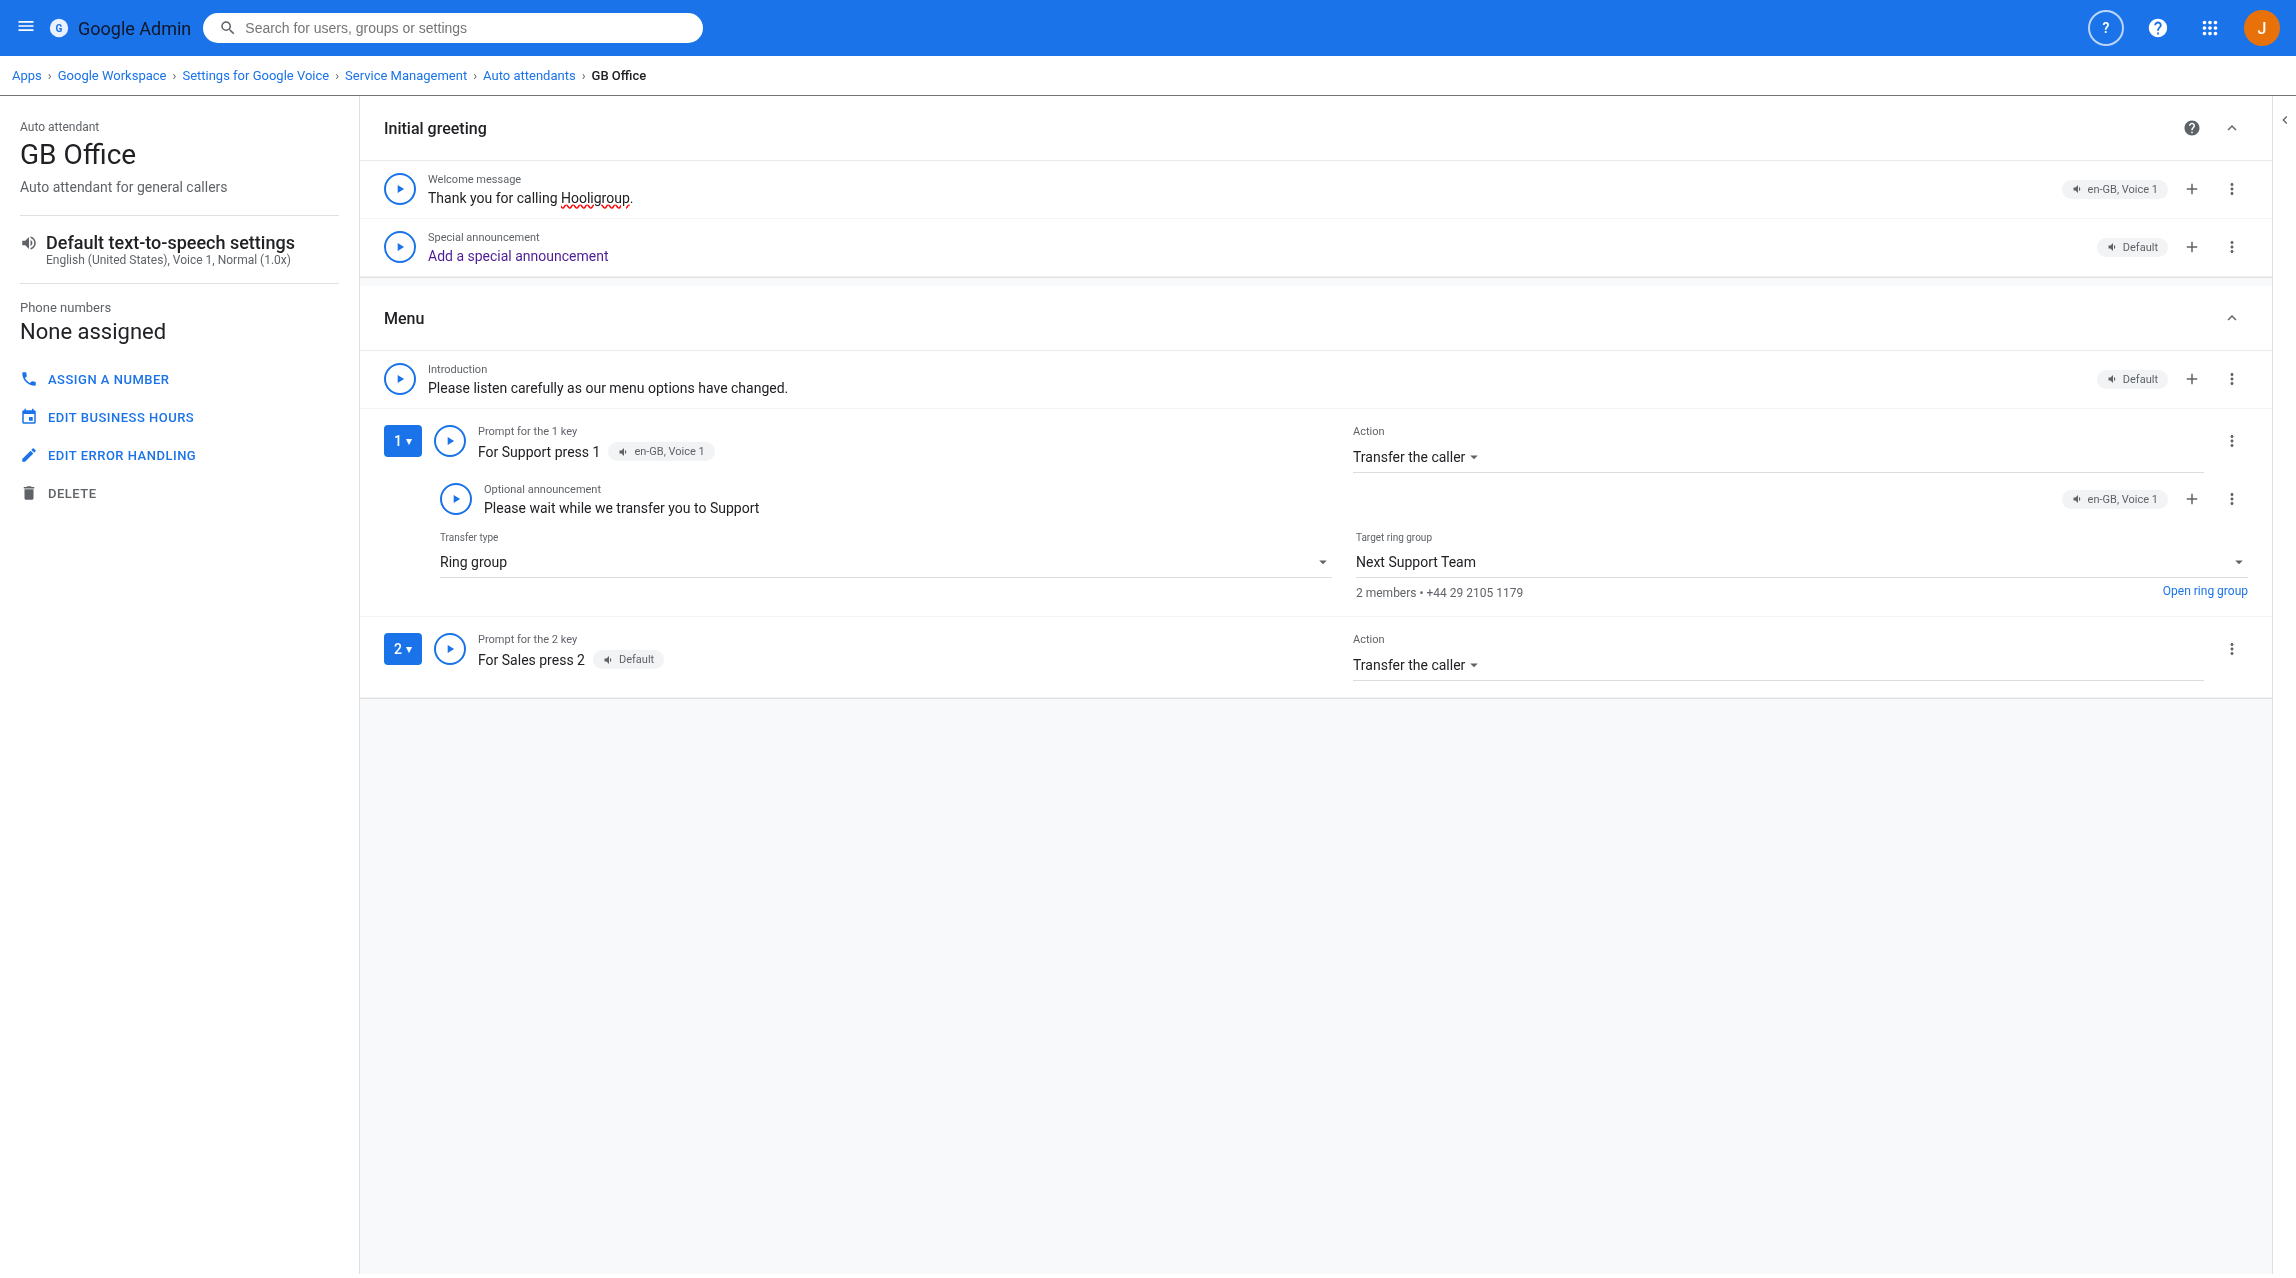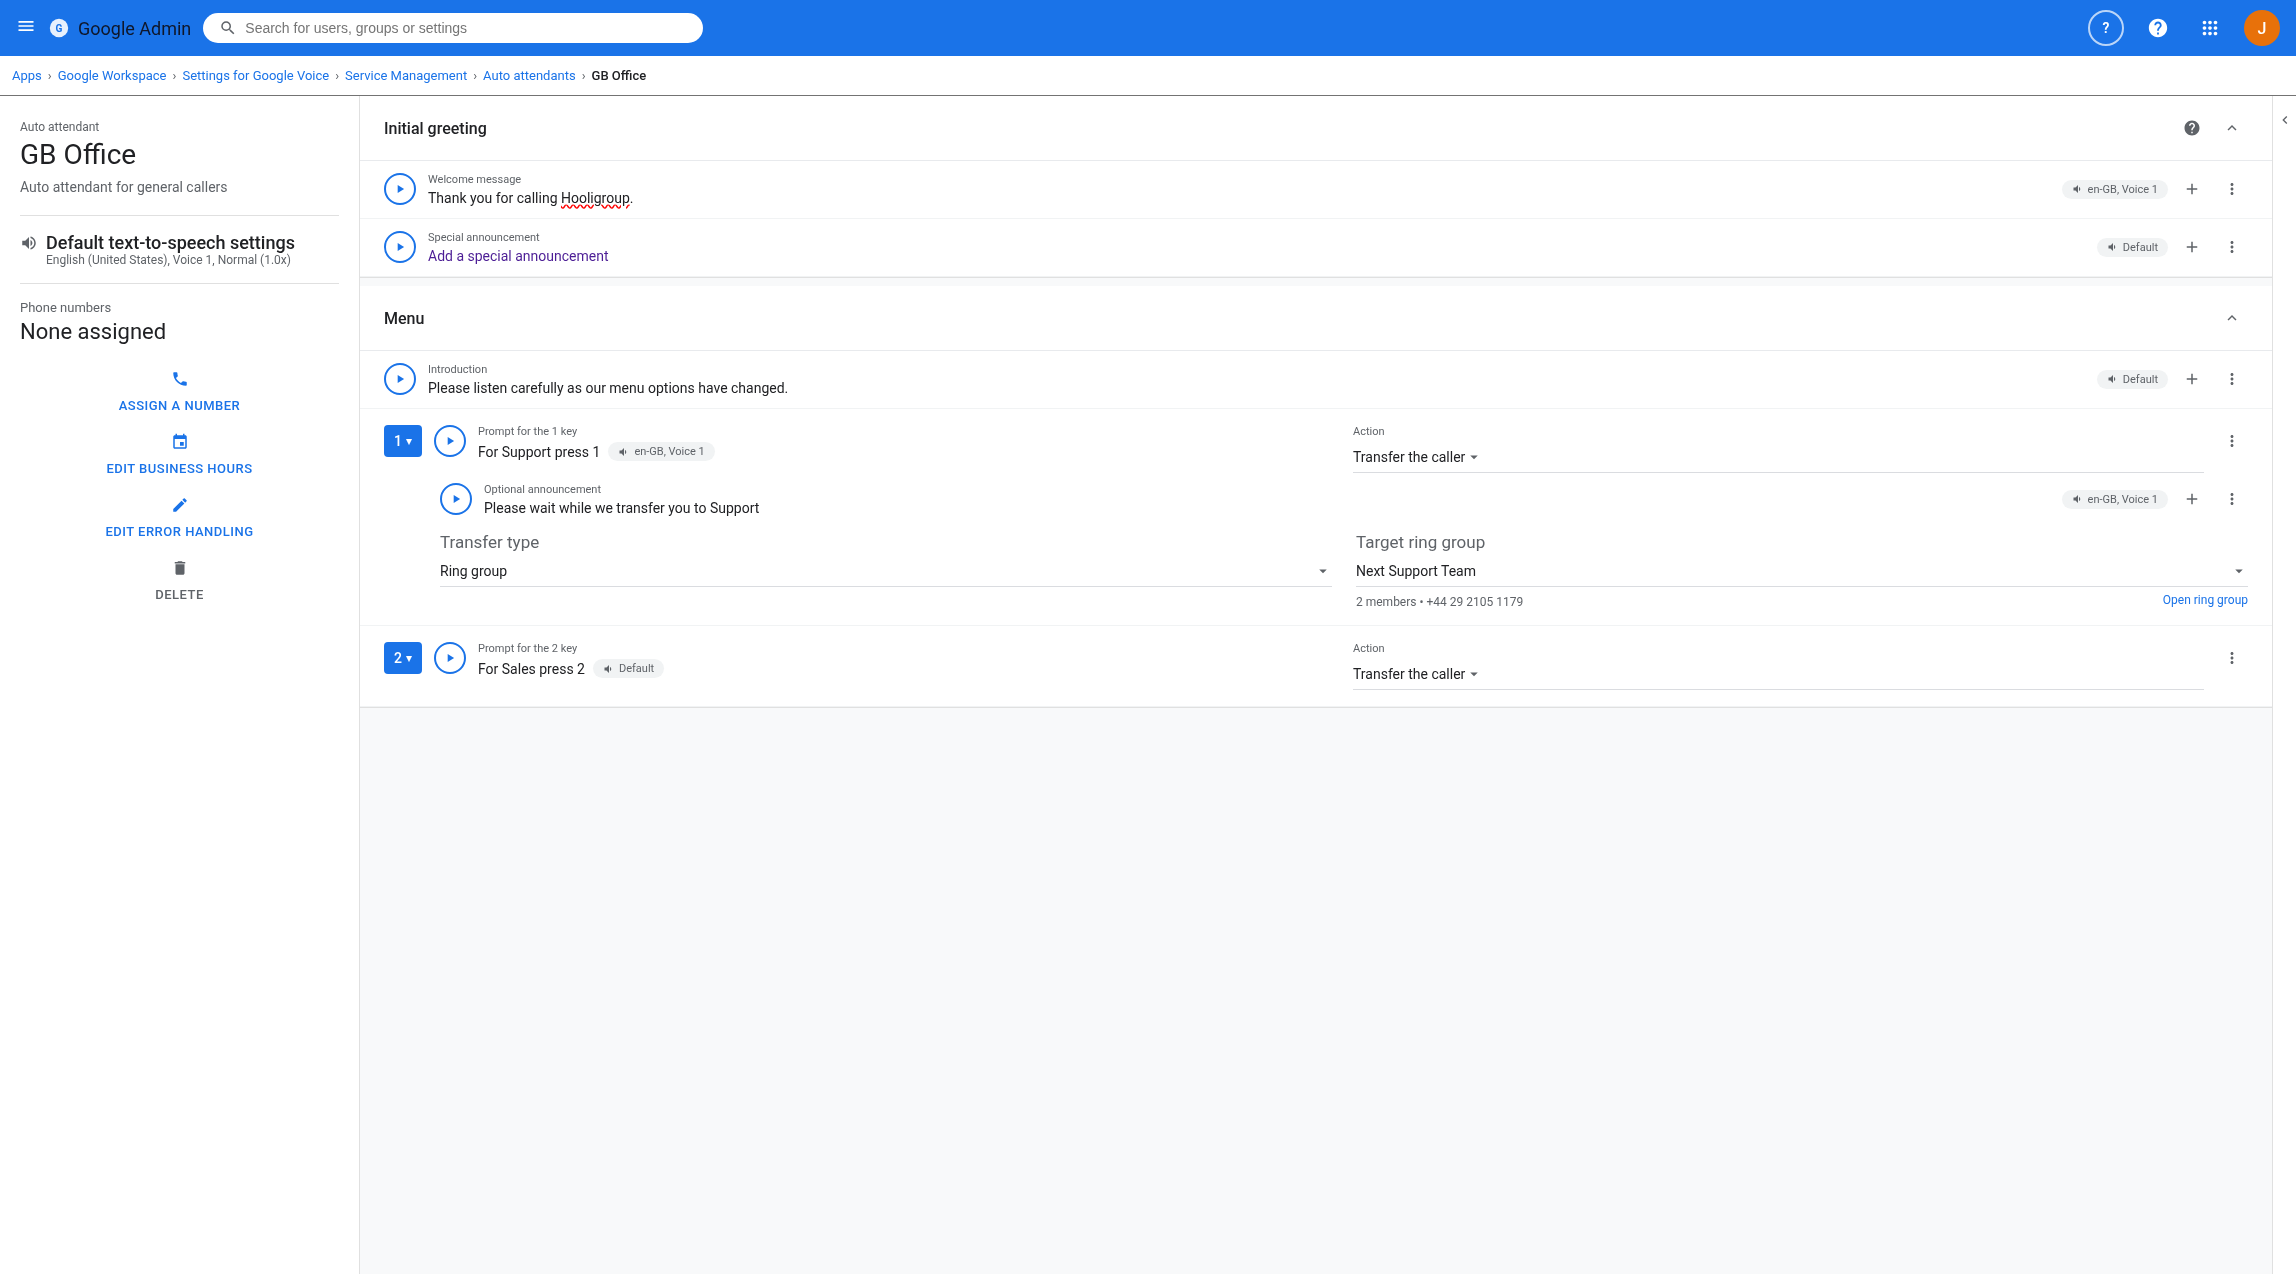--- a/index.html
+++ b/index.html
@@ -80,21 +80,20 @@
     .sidebar-section-label { font-size: 13px; color: #5f6368; margin-bottom: 4px; }
     .sidebar-none { font-size: 22px; color: #202124; font-weight: 400; margin-bottom: 16px; }
     .sidebar-action {
       display: flex; align-items: center; gap: 10px;
       padding: 10px 0;
       color: #1a73e8;
       font-size: 13px; font-weight: 500;
       cursor: pointer;
       text-transform: uppercase;
       letter-spacing: 0.5px;
-      flex-direction: column;
     }
     .sidebar-action svg { width: 18px; height: 18px; }
 
     
     .content {
       flex: 1;
       overflow-y: auto;
       background: #f8f9fa;
       padding: 0;
     }
@@ -168,21 +167,21 @@
     .action-select {
       display: flex; align-items: center; justify-content: flex-start;
       padding: 6px 0;
       font-size: 14px; color: #202124;
       border-bottom: 1px solid #dadce0;
       cursor: pointer; min-width: 200px;
     }
     .optional-row { margin-top: 8px; padding-left: 56px; }
     .transfer-row { margin-top: 12px; padding-left: 0; display: flex; gap: 24px; }
     .transfer-field { flex: 1; }
-    .transfer-label { font-size: 17px; color: #5f6368; margin-bottom: 4px; }
+    .transfer-label { font-size: 10px; color: #5f6368; margin-bottom: 4px; }
     .transfer-select {
       display: flex; align-items: center; justify-content: space-between;
       font-size: 14px; color: #202124;
       border-bottom: 1px solid #dadce0;
       padding: 6px 0; cursor: pointer;
     }
     .ring-group-sub { font-size: 12px; color: #5f6368; margin-top: 4px; }
     .open-ring-link { font-size: 12px; color: #1a73e8; cursor: pointer; }
 
     .underline-red { text-decoration: underline; text-decoration-color: red; text-decoration-style: wavy; }

